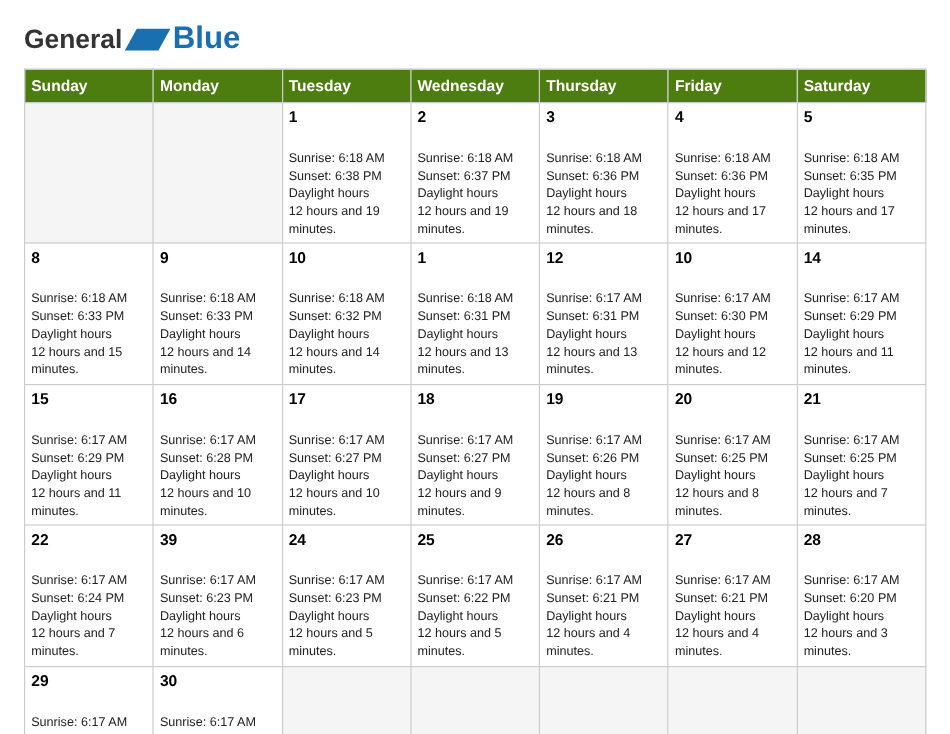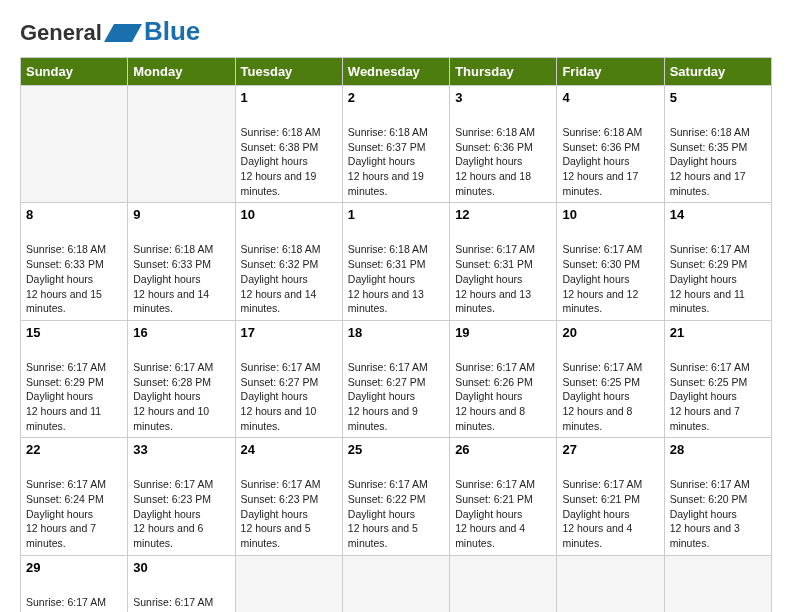--- a/index.html
+++ b/index.html
@@ -189,21 +189,21 @@
           <span class="day-num">21</span>
           <div class="day-info">Sunrise: 6:17 AM<br>Sunset: 6:25 PM<br>Daylight hours<br>12 hours and 7 minutes.</div>
         </td>
       </tr>
       <tr class="week-row">
         <td>
           <span class="day-num">22</span>
           <div class="day-info">Sunrise: 6:17 AM<br>Sunset: 6:24 PM<br>Daylight hours<br>12 hours and 7 minutes.</div>
         </td>
         <td>
-          <span class="day-num">33</span>
+          <span class="day-num">39</span>
           <div class="day-info">Sunrise: 6:17 AM<br>Sunset: 6:23 PM<br>Daylight hours<br>12 hours and 6 minutes.</div>
         </td>
         <td>
           <span class="day-num">24</span>
           <div class="day-info">Sunrise: 6:17 AM<br>Sunset: 6:23 PM<br>Daylight hours<br>12 hours and 5 minutes.</div>
         </td>
         <td>
           <span class="day-num">25</span>
           <div class="day-info">Sunrise: 6:17 AM<br>Sunset: 6:22 PM<br>Daylight hours<br>12 hours and 5 minutes.</div>
         </td>

